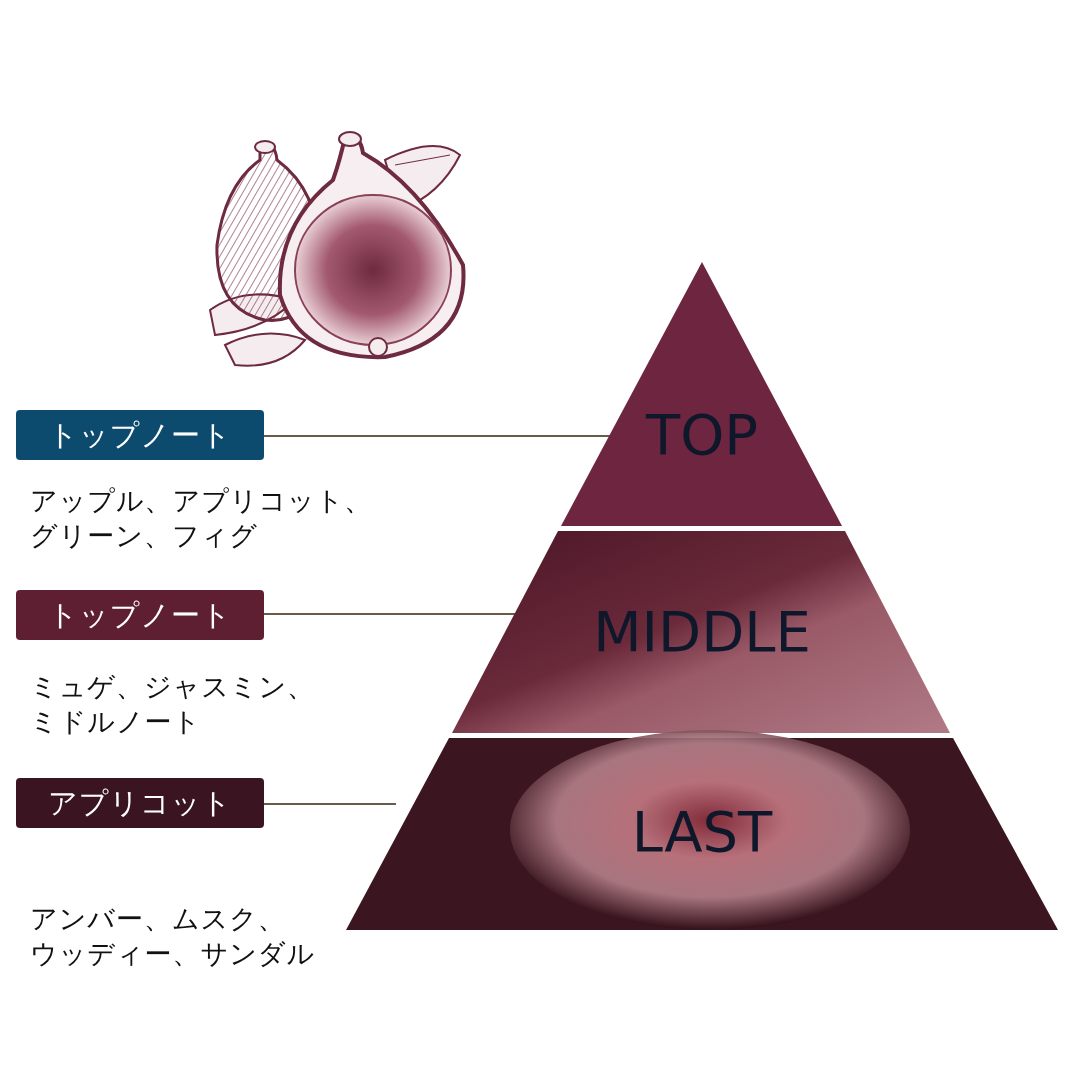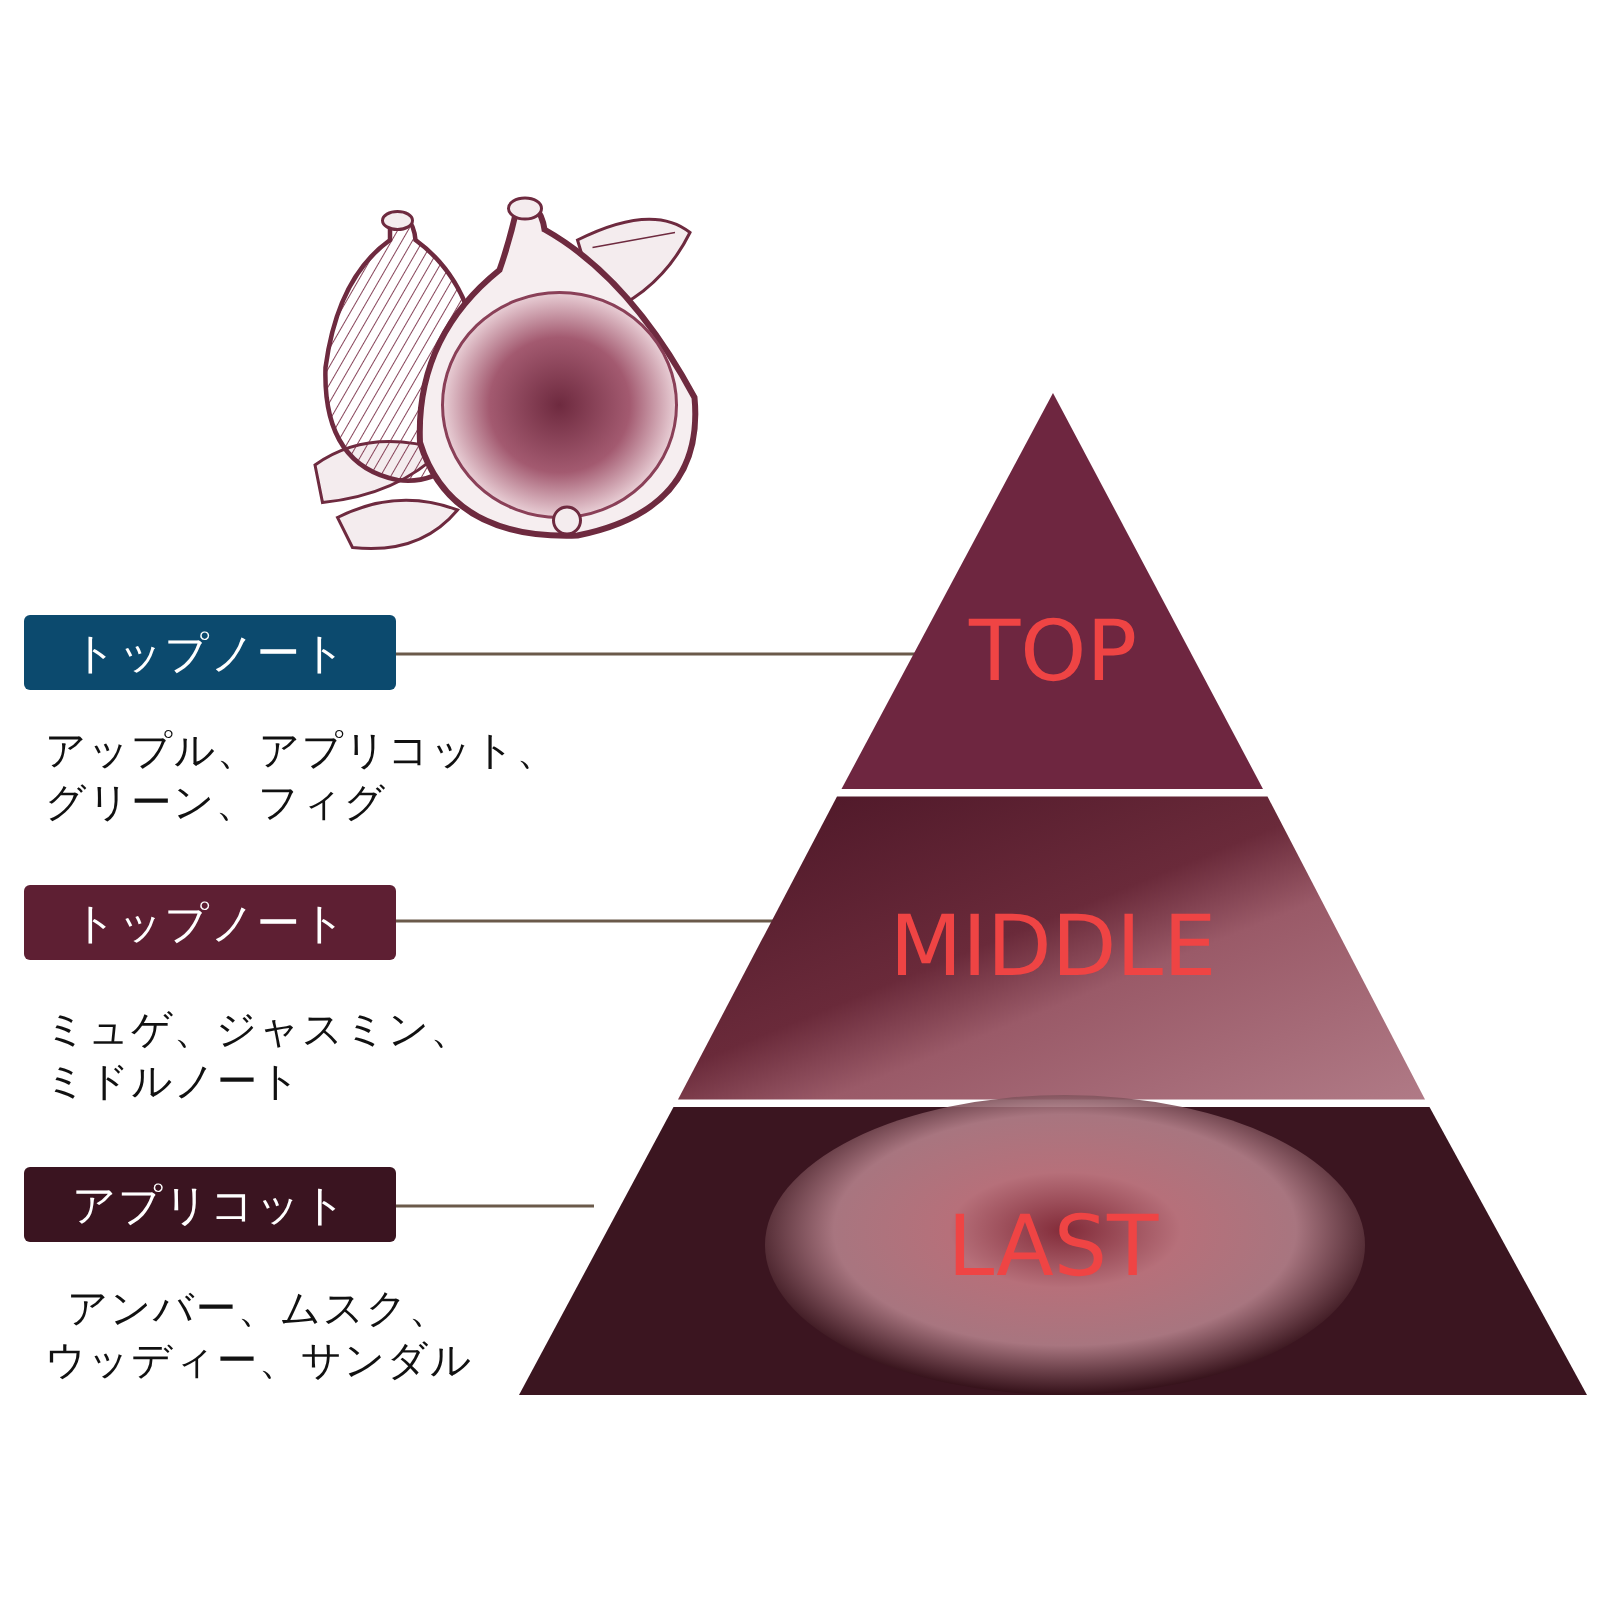--- a/index.html
+++ b/index.html
@@ -3,21 +3,21 @@
 <meta charset="utf-8">
 <style>
   html, body { margin:0; padding:0; background:#ffffff; }
   body { width:1080px; height:1080px; position:relative; overflow:hidden;
          font-family:"DejaVu Sans", sans-serif; }
   .abs { position:absolute; }
   .badge { position:absolute; left:16px; width:248px; height:50px; border-radius:4px;
            color:#fff; font-size:29px; line-height:50px; text-align:center; letter-spacing:1px; }
   .note-text { position:absolute; left:30px; font-size:27px; line-height:35px; color:#111; letter-spacing:1px; }
   .connector { position:absolute; height:1.5px; background:#6b5a4a; }
-  .tier-label { position:absolute; color:#ef4444; font-family:"DejaVu Sans", sans-serif; text-align:center; font-weight:normal; }
+  .tier-label { position:absolute; color:#0f172a; font-family:"DejaVu Sans", sans-serif; text-align:center; font-weight:normal; }
 </style>
 </head>
 <body>
 
 <div class="abs" style="left:205px;top:125px;width:270px;height:255px;">
   <svg width="270" height="255" viewBox="0 0 270 255">
     <defs>
       <pattern id="hatch" width="6" height="6" patternUnits="userSpaceOnUse" patternTransform="rotate(30)">
         <line x1="0" y1="0" x2="0" y2="6" stroke="#7a3048" stroke-width="1.2"></line>
       </pattern>
@@ -52,21 +52,21 @@
 <div class="connector" style="left:264px;top:803px;width:132px;"></div>
 
 <div class="note-text" style="top:483px;">
   <div>アップル、アプリコット、</div>
   <div>グリーン、フィグ</div>
 </div>
 <div class="note-text" style="top:669px;">
   <div>ミュゲ、ジャスミン、</div>
   <div>ミドルノート</div>
 </div>
-<div class="note-text" style="top:855px;text-align:center;">
+<div class="note-text" style="top:901px;">
   <div>アンバー、ムスク、</div>
   <div>ウッディー、サンダル</div>
 </div>
 
 <div class="abs" style="left:0;top:0;width:1080px;height:1080px;pointer-events:none;">
   <svg width="1080" height="1080" viewBox="0 0 1080 1080">
     <defs>
       <linearGradient id="midGrad" x1="0" y1="0" x2="1" y2="1">
         <stop offset="0%" stop-color="#4a1526"></stop>
         <stop offset="45%" stop-color="#6a2a3a"></stop>

